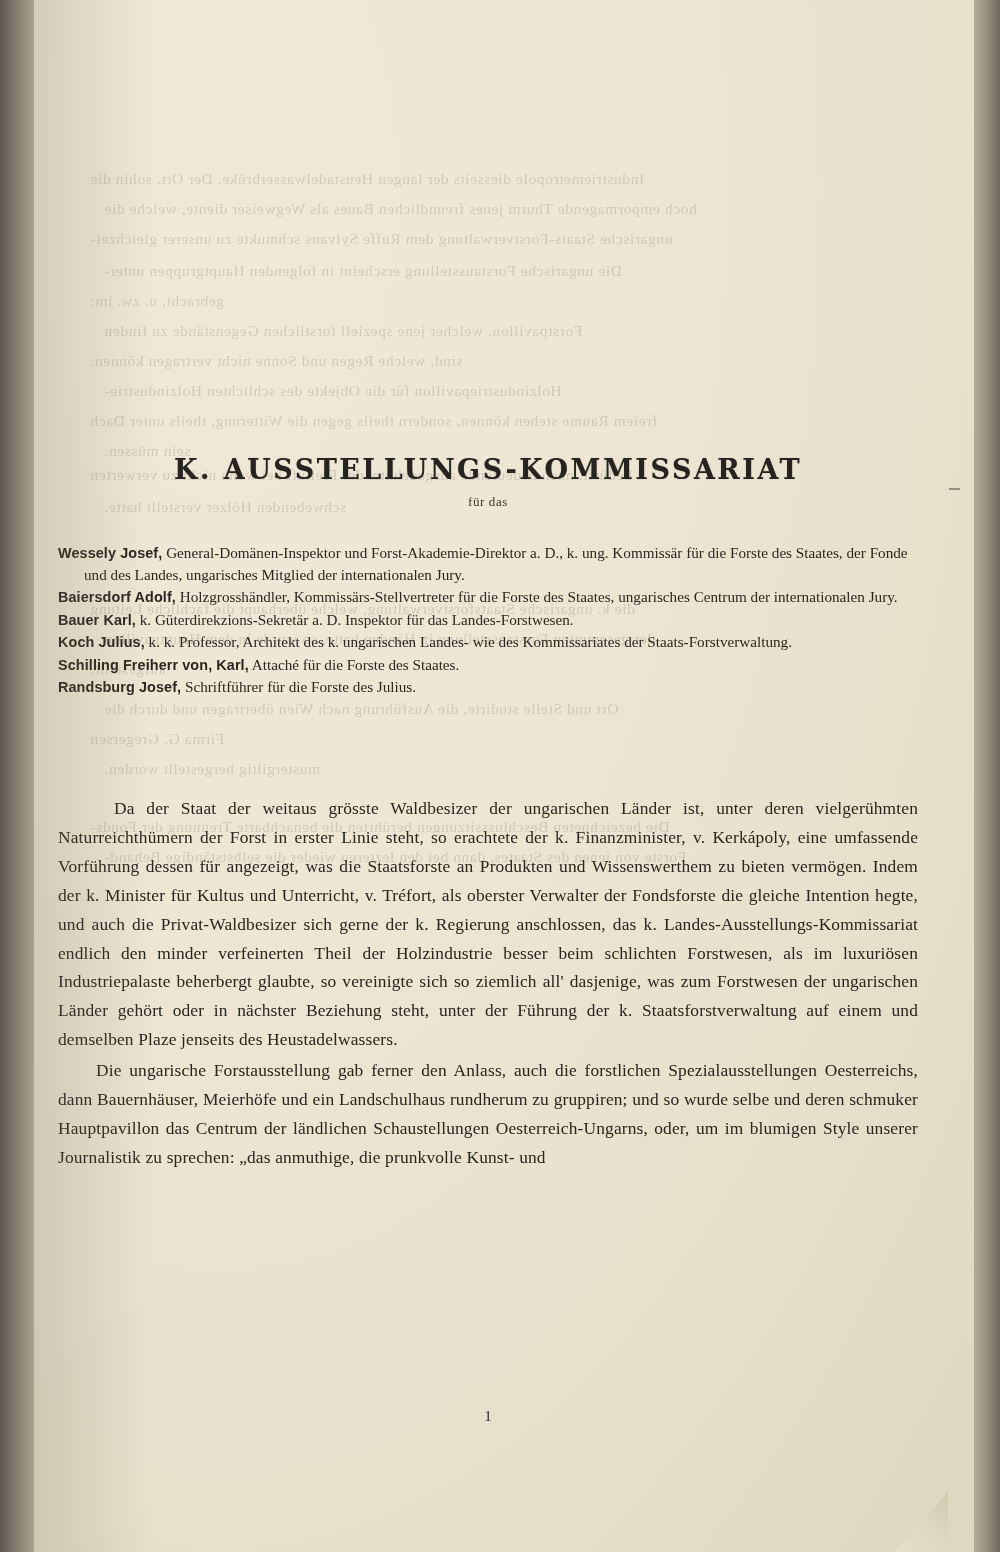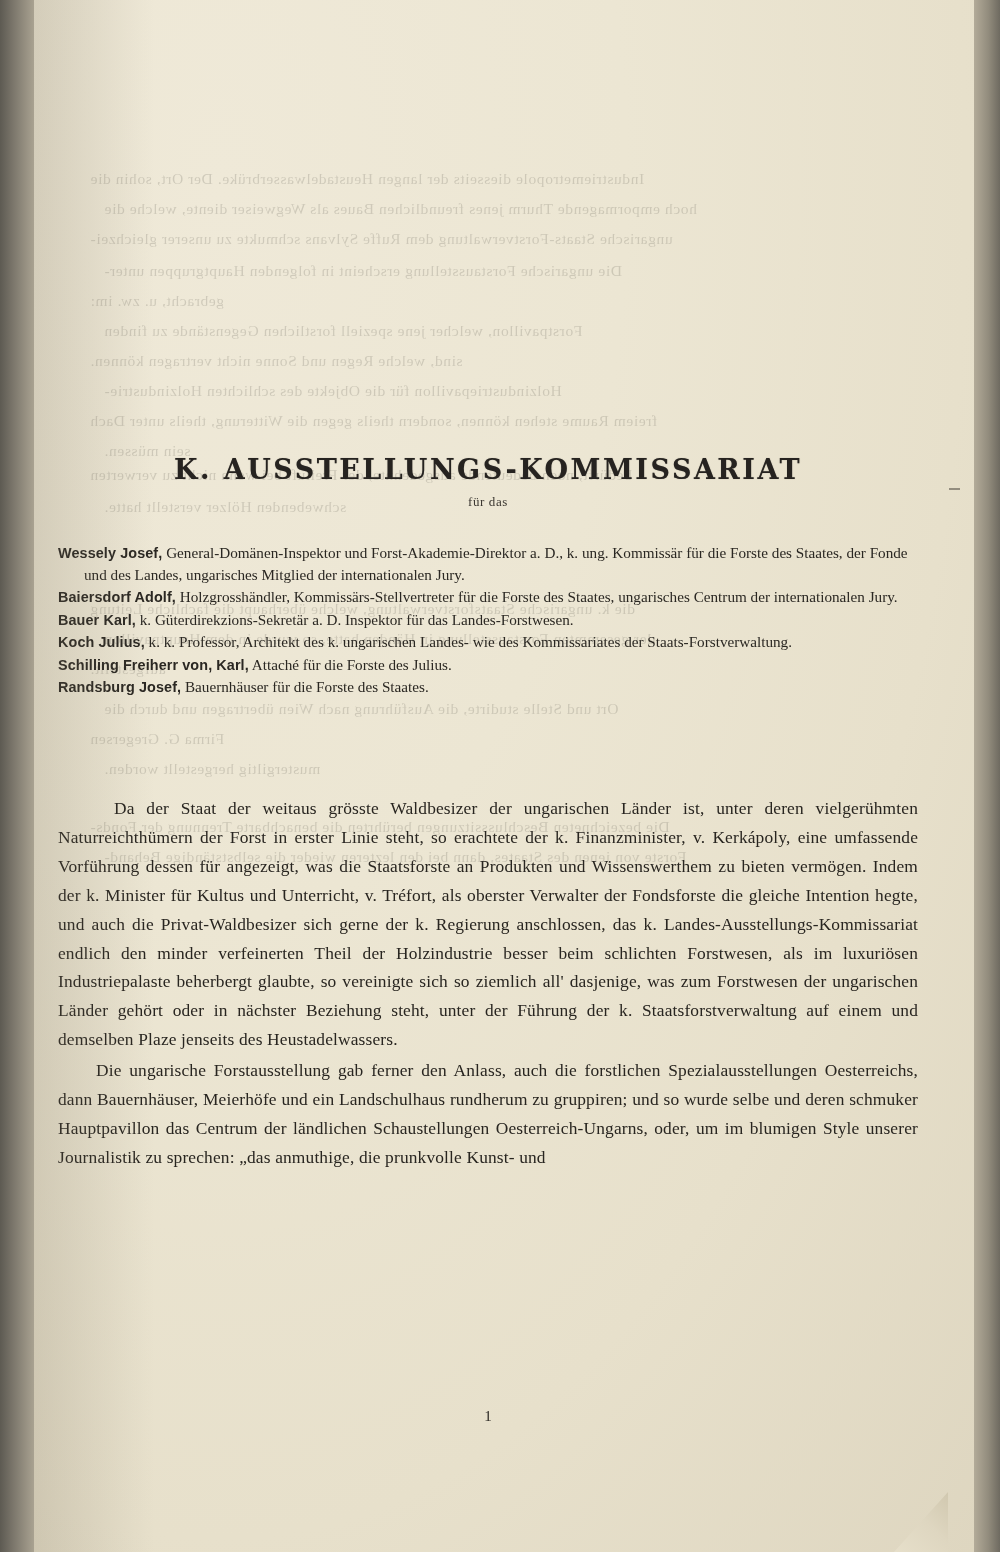--- a/index.html
+++ b/index.html
@@ -231,25 +231,25 @@
         <li>
           <span class="nm">Bauer Karl,</span>
           <span class="rest">k. Güterdirekzions-Sekretär a. D. Inspektor für das Landes-Forstwesen.</span>
         </li>
         <li>
           <span class="nm">Koch Julius,</span>
           <span class="rest">k. k. Professor, Architekt des k. ungarischen Landes- wie des Kommissariates der Staats-Forstverwaltung.</span>
         </li>
         <li>
           <span class="nm">Schilling Freiherr von, Karl,</span>
-          <span class="rest">Attaché für die Forste des Julius.</span>
+          <span class="rest">Attaché für die Forste des Staates.</span>
         </li>
         <li>
           <span class="nm">Randsburg Josef,</span>
-          <span class="rest">Bauernhäuser für die Forste des Staates.</span>
+          <span class="rest">Schriftführer für die Forste des Julius.</span>
         </li>
       </ul>
 
       <div class="body-wrap">
         <p class="body"><span class="indent-first"></span><span>Da der Staat der weitaus grösste Waldbesizer der ungarischen Länder ist, unter deren vielgerühmten Naturreichthümern der Forst in erster Linie steht, so erachtete der k. Finanzminister, v. Kerkápoly, eine umfassende Vorführung dessen für angezeigt, was die Staatsforste an Produkten und Wissenswerthem zu bieten vermögen. Indem der k. Minister für Kultus und Unterricht, v. Tréfort, als oberster Verwalter der Fondsforste die gleiche Intention hegte, und auch die Privat-Waldbesizer sich gerne der k. Regierung anschlossen, das k. Landes-Ausstellungs-Kommissariat endlich den minder verfeinerten Theil der Holzindustrie besser beim schlichten Forstwesen, als im luxuriösen Industriepalaste beherbergt glaubte, so vereinigte sich so ziemlich all' dasjenige, was zum Forstwesen der ungarischen Länder gehört oder in nächster Beziehung steht, unter der Führung der k. Staatsforstverwaltung auf einem und demselben Plaze jenseits des Heustadelwassers.</span></p>
         <p class="body"><span>Die ungarische Forstausstellung gab ferner den Anlass, auch die forstlichen Spezialausstellungen Oesterreichs, dann Bauernhäuser, Meierhöfe und ein Landschulhaus rundherum zu gruppiren; und so wurde selbe und deren schmuker Hauptpavillon das Centrum der ländlichen Schaustellungen Oesterreich-Ungarns, oder, um im blumigen Style unserer Journalistik zu sprechen: „das anmuthige, die prunkvolle Kunst- und</span></p>
       </div>
 
       <div class="folio">1</div>
     </div>

